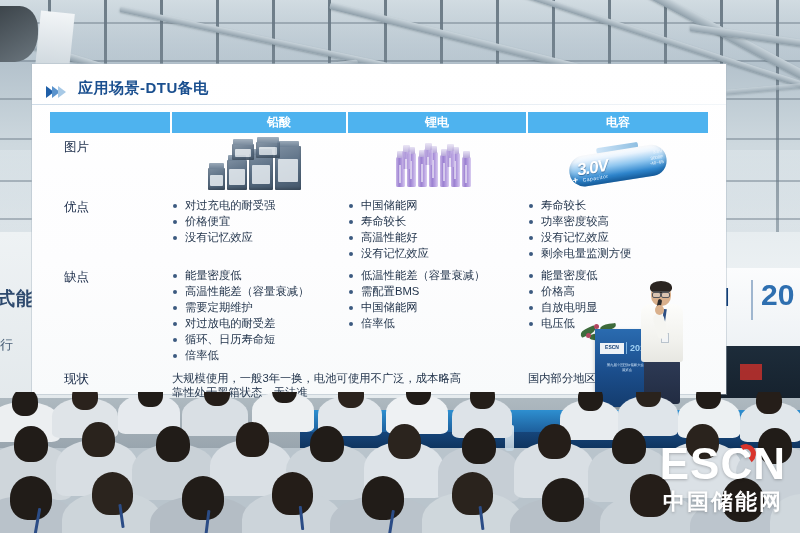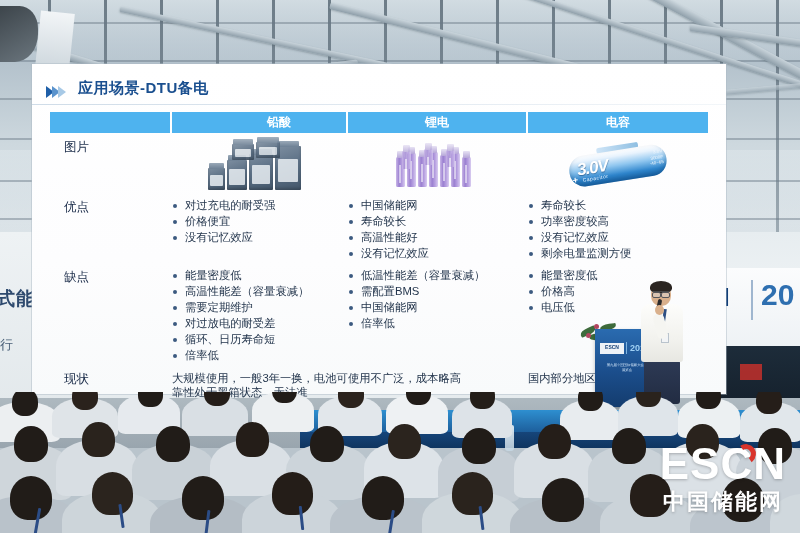--- a/index.html
+++ b/index.html
@@ -547,20 +547,21 @@
             <li>低温性能差（容量衰减）</li>
             <li>需配置BMS</li>
             <li>中国储能网</li>
             <li>倍率低</li>
           </ul>
         </div>
         <div class="cell c">
           <ul class="bl">
             <li>能量密度低</li>
             <li>价格高</li>
+            <li>自放电明显</li>
             <li>电压低</li>
           </ul>
         </div>
       </div>
 
       <div class="trow">
         <div class="rowlabel">现状</div>
         <div class="cell a">
           <div class="plain">大规模使用，一般3年一换，电池可靠性处于黑箱状态，无法准</div>
         </div>

